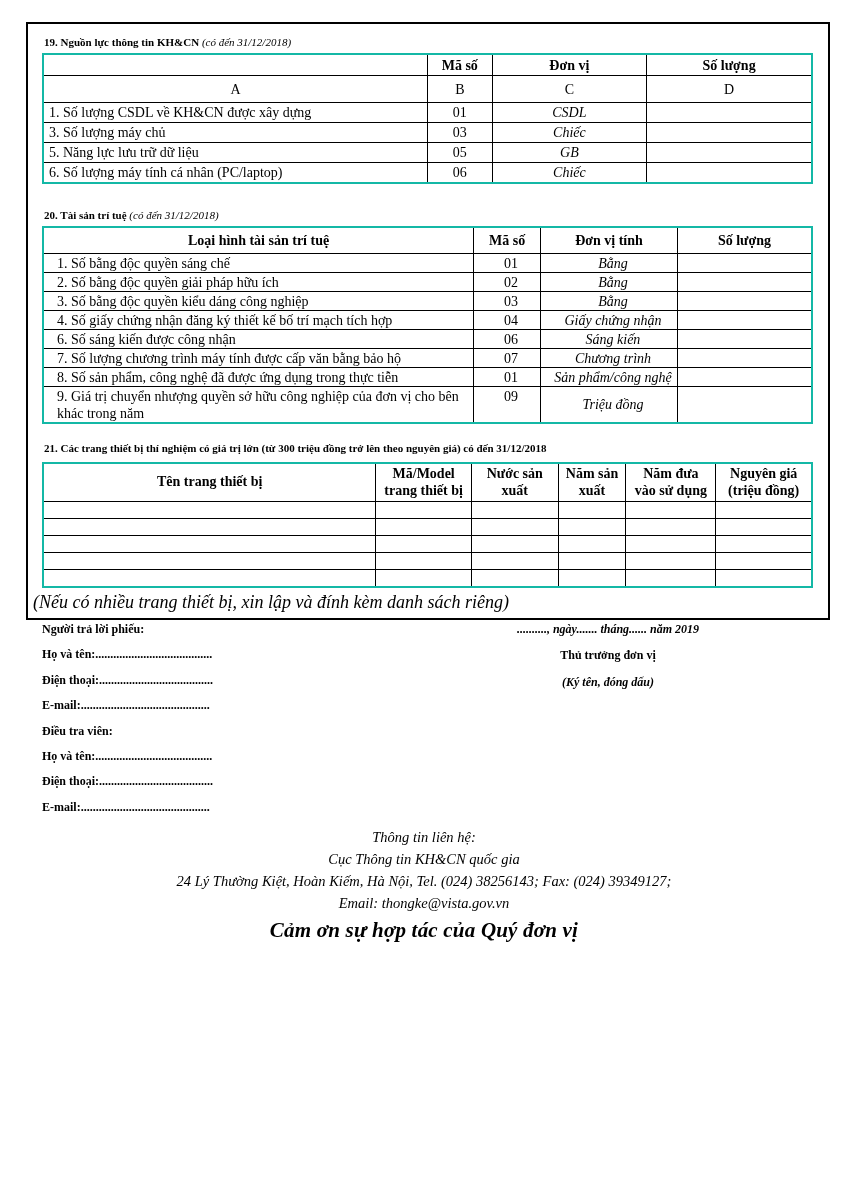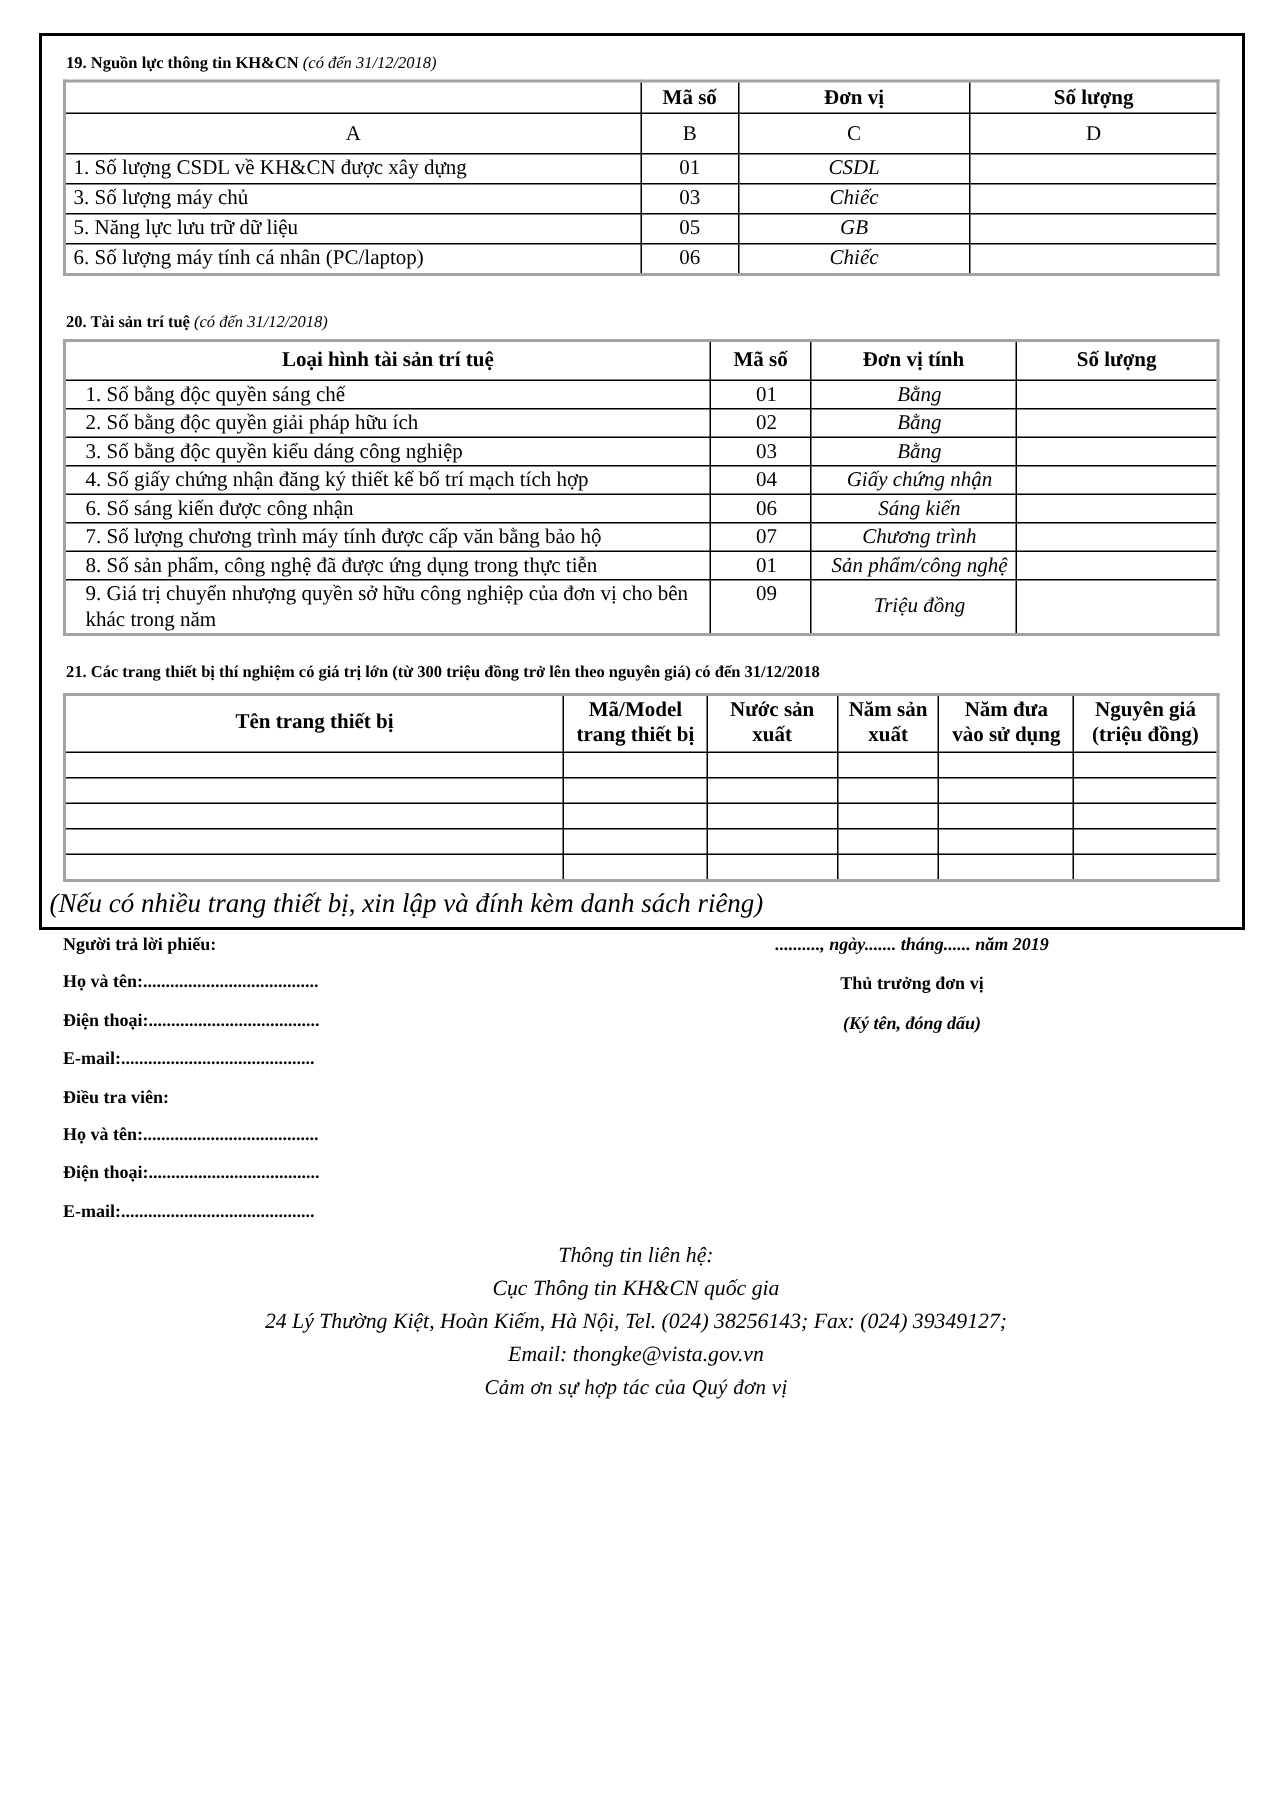--- a/index.html
+++ b/index.html
@@ -7,21 +7,21 @@
     width:848px;height:1200px;background:#ffffff;color:#000;
     font-family:"Liberation Serif", serif;position:relative;overflow:hidden;
   }
   .box{
     position:absolute;left:26px;top:22px;width:804px;height:598px;
     border:2px solid #000;box-sizing:border-box;padding:12px 15px 0 14px;
   }
   .sec-title{font-size:11px;margin:0 0 4px 2px;line-height:1.2;}
   .sec-title .b{font-weight:bold;}
   .sec-title .i{font-style:italic;font-weight:normal;}
-  table{border-collapse:collapse;width:100%;table-layout:fixed;font-size:14px;border:2px solid #a3a3a3;}
+  table{border-collapse:collapse;width:100%;table-layout:fixed;font-size:14px;border:2px solid #14b8a6;}
   th,td{border:1px solid #000;padding:0 5px;line-height:1.22;overflow:hidden;}
   th{font-weight:bold;text-align:center;}
   .ctr{text-align:center;}
   .unit{text-align:center;font-style:italic;}
   .lbl{text-align:left;}
   
   .t19 thead tr.h1 th{height:20px;}
   .t19 thead tr.h2 td{height:26px;text-align:center;}
   .t19 tbody td{height:19px;}
   .t19{margin-bottom:0;}
@@ -41,21 +41,21 @@
   .sig-left{margin-left:42px;flex:1;}
   .sig-right{width:370px;text-align:center;margin-right:55px;}
   .sig p{margin:0;line-height:1.2;font-weight:bold;}
   .sig .row{margin-bottom:11px;}
   .sig .head{font-weight:bold;}
   .sig .it{font-style:italic;}
   .sig-right .row{margin-bottom:12px;}
   
   .contact{position:absolute;left:0;top:828px;width:848px;text-align:center;font-size:14.5px;}
   .contact p{margin:0 0 4px 0;font-style:italic;line-height:1.25;}
-  .thanks{font-size:14px;font-weight:normal;font-style:italic;margin-top:4px;letter-spacing:0.2px;}
+  .thanks{font-size:21px;font-weight:bold;font-style:italic;margin-top:4px;letter-spacing:0.2px;}
 </style>
 </head>
 <body>
 
 <div class="box">
 
   <p class="sec-title">
     <span class="b">19. Nguồn lực thông tin KH&amp;CN</span>
     <span class="i">(có đến 31/12/2018)</span>
   </p>

